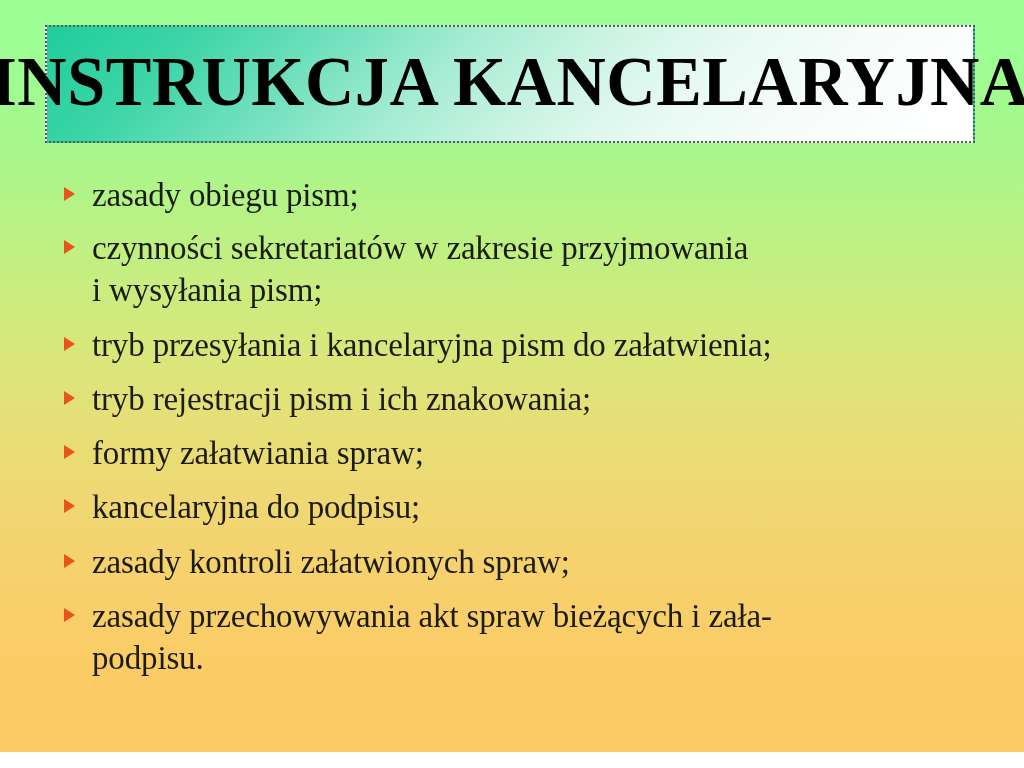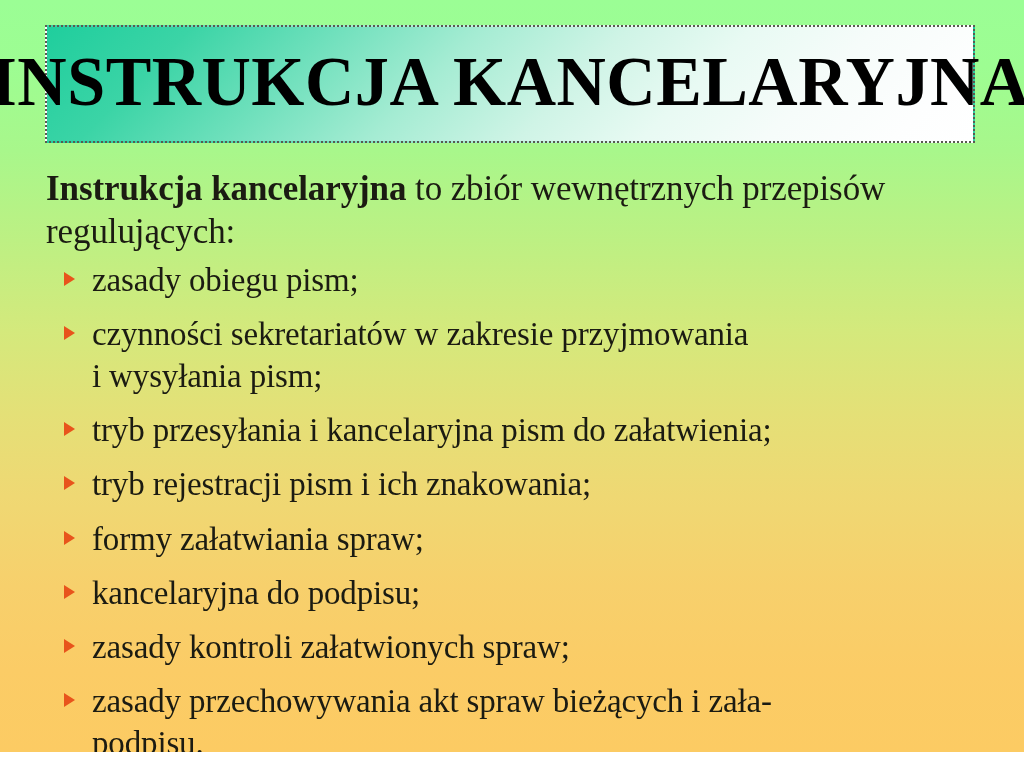--- a/index.html
+++ b/index.html
@@ -129,21 +129,20 @@
 <body>
 
 <div class="slide">
 
   <div class="title-box">
     <div class="title-text">INSTRUKCJA KANCELARYJNA</div>
   </div>
 
   <div class="body-area">
 
-    <p class="intro"><b>Instrukcja kancelaryjna</b><span> to zbiór wewnętrznych przepisów regulujących:</span></p>
 
     <ul class="bullet-list">
 
       <li class="bullet-item tight">
         <span class="bullet-marker"></span>
         <span class="bullet-text">zasady obiegu pism;</span>
       </li>
 
       <li class="bullet-item">
         <span class="bullet-marker"></span>

